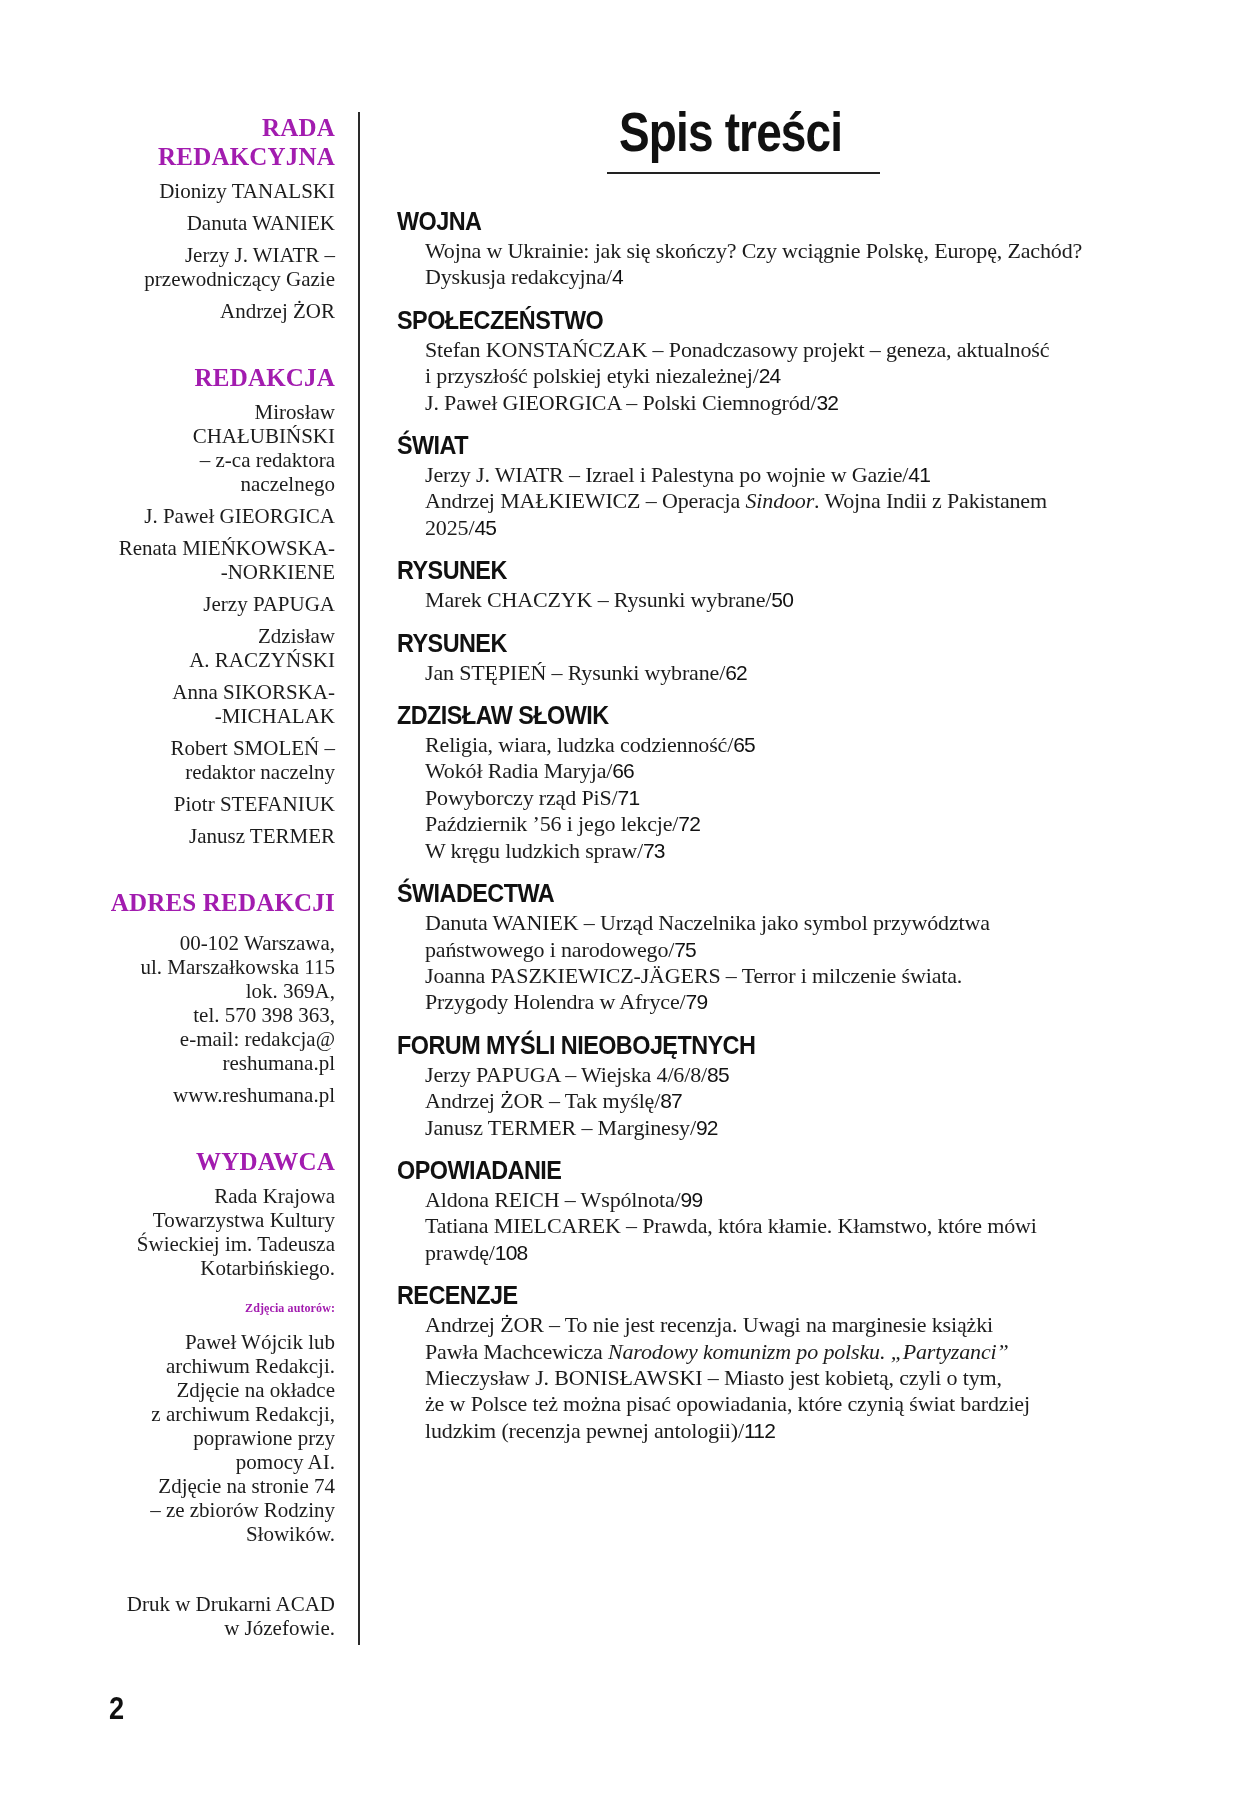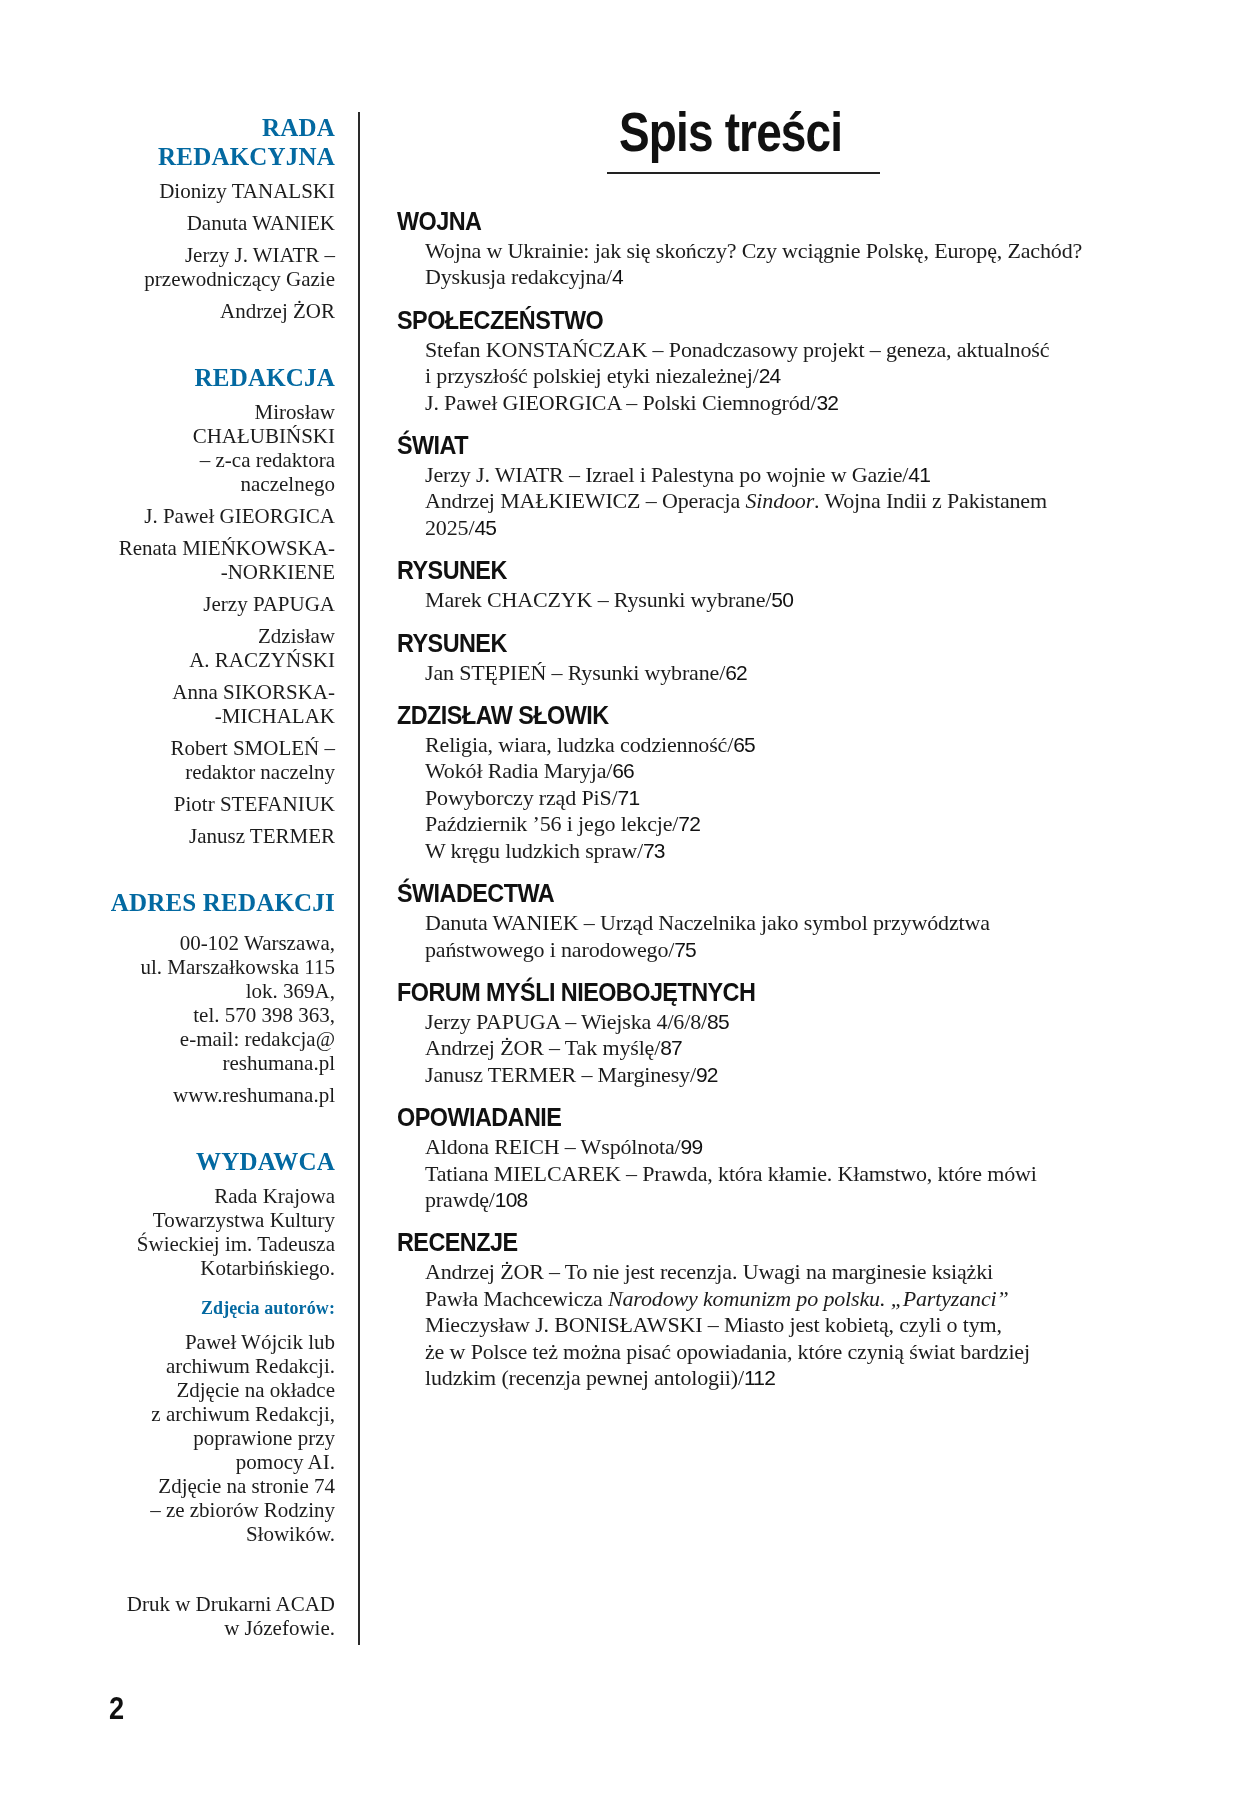--- a/index.html
+++ b/index.html
@@ -3,22 +3,22 @@
 <meta charset="utf-8">
 <style>
   html, body { margin:0; padding:0; background:#ffffff; }
   body { width:1240px; height:1804px; position:relative; overflow:hidden; color:#1a1a1a; }
   .page { position:absolute; left:0; top:0; width:1240px; height:1804px; background:#fff; }
 
   
   .sidebar { position:absolute; left:40px; top:113px; width:295px; text-align:right;
     font-family:"Liberation Serif", serif; font-size:21px; color:#1c1c1c; }
   .sb-head { font-family:"Liberation Serif", serif; font-weight:bold; font-size:25px;
-    line-height:29px; letter-spacing:0.2px; color:#0369a1; }
-  .sb-head.small { font-size:18px; line-height:24px; letter-spacing:0.1px; }
+    line-height:29px; letter-spacing:0.2px; color:#a21caf; }
+  .sb-head.small { font-size:12px; line-height:24px; letter-spacing:0.1px; }
   .sb-entry { line-height:24px; margin-top:8px; }
   .sb-entry .ln { display:block; white-space:nowrap; }
   .sb-sec { margin-bottom:0; }
   .gap-l { height:40px; }
   .gap-m { height:28px; }
 
   .divider { position:absolute; left:358px; top:112px; width:2px; height:1533px; background:#2a2a2a; }
 
   
   .main { position:absolute; left:397px; top:100px; width:820px; }
@@ -223,20 +223,24 @@
           <div class="entry">
             <span class="ln"><span>W kręgu ludzkich spraw/</span><span class="pg">73</span></span>
           </div>
         </section>
         <section class="sec">
           <div class="sec-head">ŚWIADECTWA</div>
           <div class="entry">
             <span class="ln"><span>Danuta WANIEK – Urząd Naczelnika jako symbol przywództwa</span></span>
             <span class="ln"><span>państwowego i narodowego/</span><span class="pg">75</span></span>
           </div>
+          <div class="entry">
+            <span class="ln"><span>Joanna PASZKIEWICZ-JÄGERS – Terror i milczenie świata.</span></span>
+            <span class="ln"><span>Przygody Holendra w Afryce/</span><span class="pg">79</span></span>
+          </div>
         </section>
         <section class="sec">
           <div class="sec-head">FORUM MYŚLI NIEOBOJĘTNYCH</div>
           <div class="entry">
             <span class="ln"><span>Jerzy PAPUGA – Wiejska 4/6/8/</span><span class="pg">85</span></span>
           </div>
           <div class="entry">
             <span class="ln"><span>Andrzej ŻOR – Tak myślę/</span><span class="pg">87</span></span>
           </div>
           <div class="entry">

